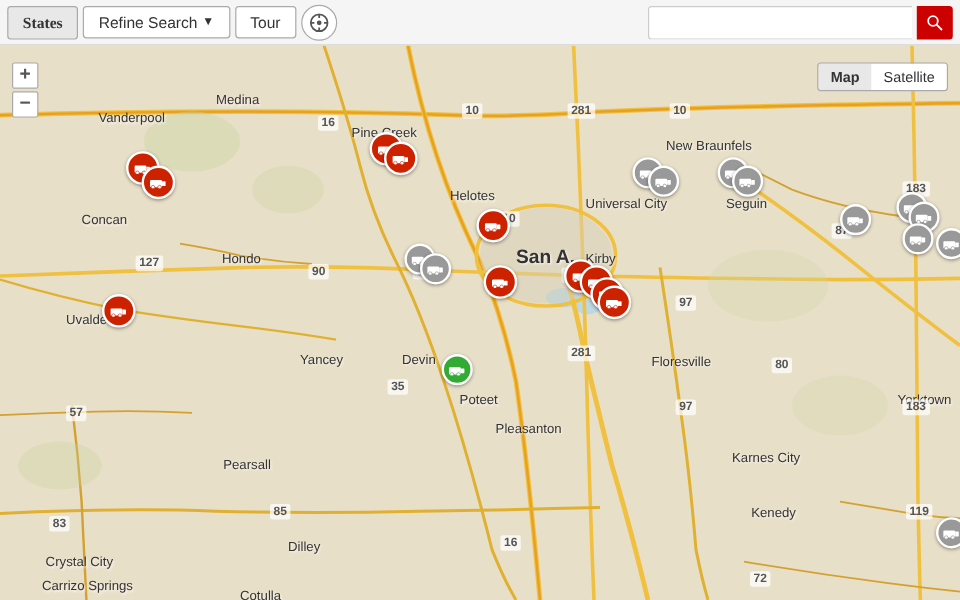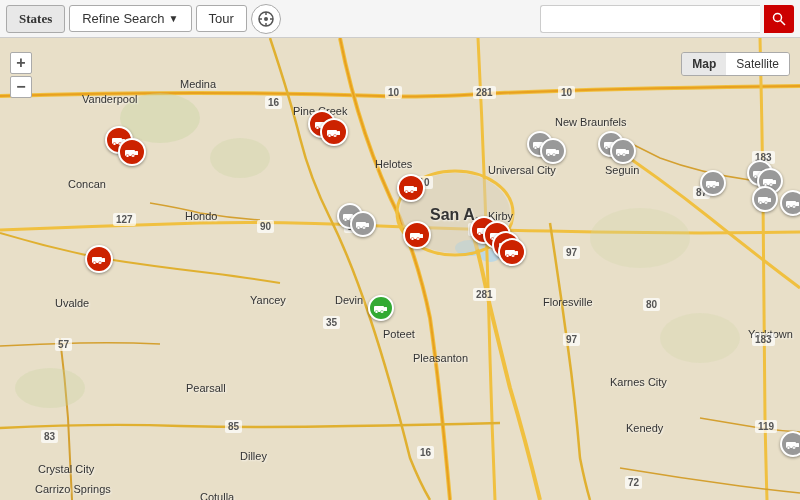--- a/index.html
+++ b/index.html
@@ -274,21 +274,21 @@
     <div class="zoom-btn">−</div>
   </div>
 
   <div class="map-type-control">
     <button class="map-type-btn active">Map</button>
     <button class="map-type-btn">Satellite</button>
   </div>
 
   <div class="city-label" style="left:82px; top:55px;">Vanderpool</div>
   <div class="city-label" style="left:68px; top:140px;">Concan</div>
-  <div class="city-label" style="left:55px; top:223px;margin-top:36px;">Uvalde</div>
+  <div class="city-label" style="left:55px; top:223px;">Uvalde</div>
   <div class="city-label" style="left:185px; top:172px;">Hondo</div>
   <div class="city-label" style="left:250px; top:256px;">Yancey</div>
   <div class="city-label" style="left:335px; top:256px;">Devin</div>
   <div class="city-label" style="left:186px; top:344px;">Pearsall</div>
   <div class="city-label" style="left:383px; top:290px;">Poteet</div>
   <div class="city-label" style="left:413px; top:314px;">Pleasanton</div>
   <div class="city-label" style="left:38px; top:425px;">Crystal City</div>
   <div class="city-label" style="left:35px; top:445px;">Carrizo Springs</div>
   <div class="city-label" style="left:192px; top:412px;padding-left:48px;">Dilley</div>
   <div class="city-label" style="left:200px; top:453px;">Cotulla</div>

